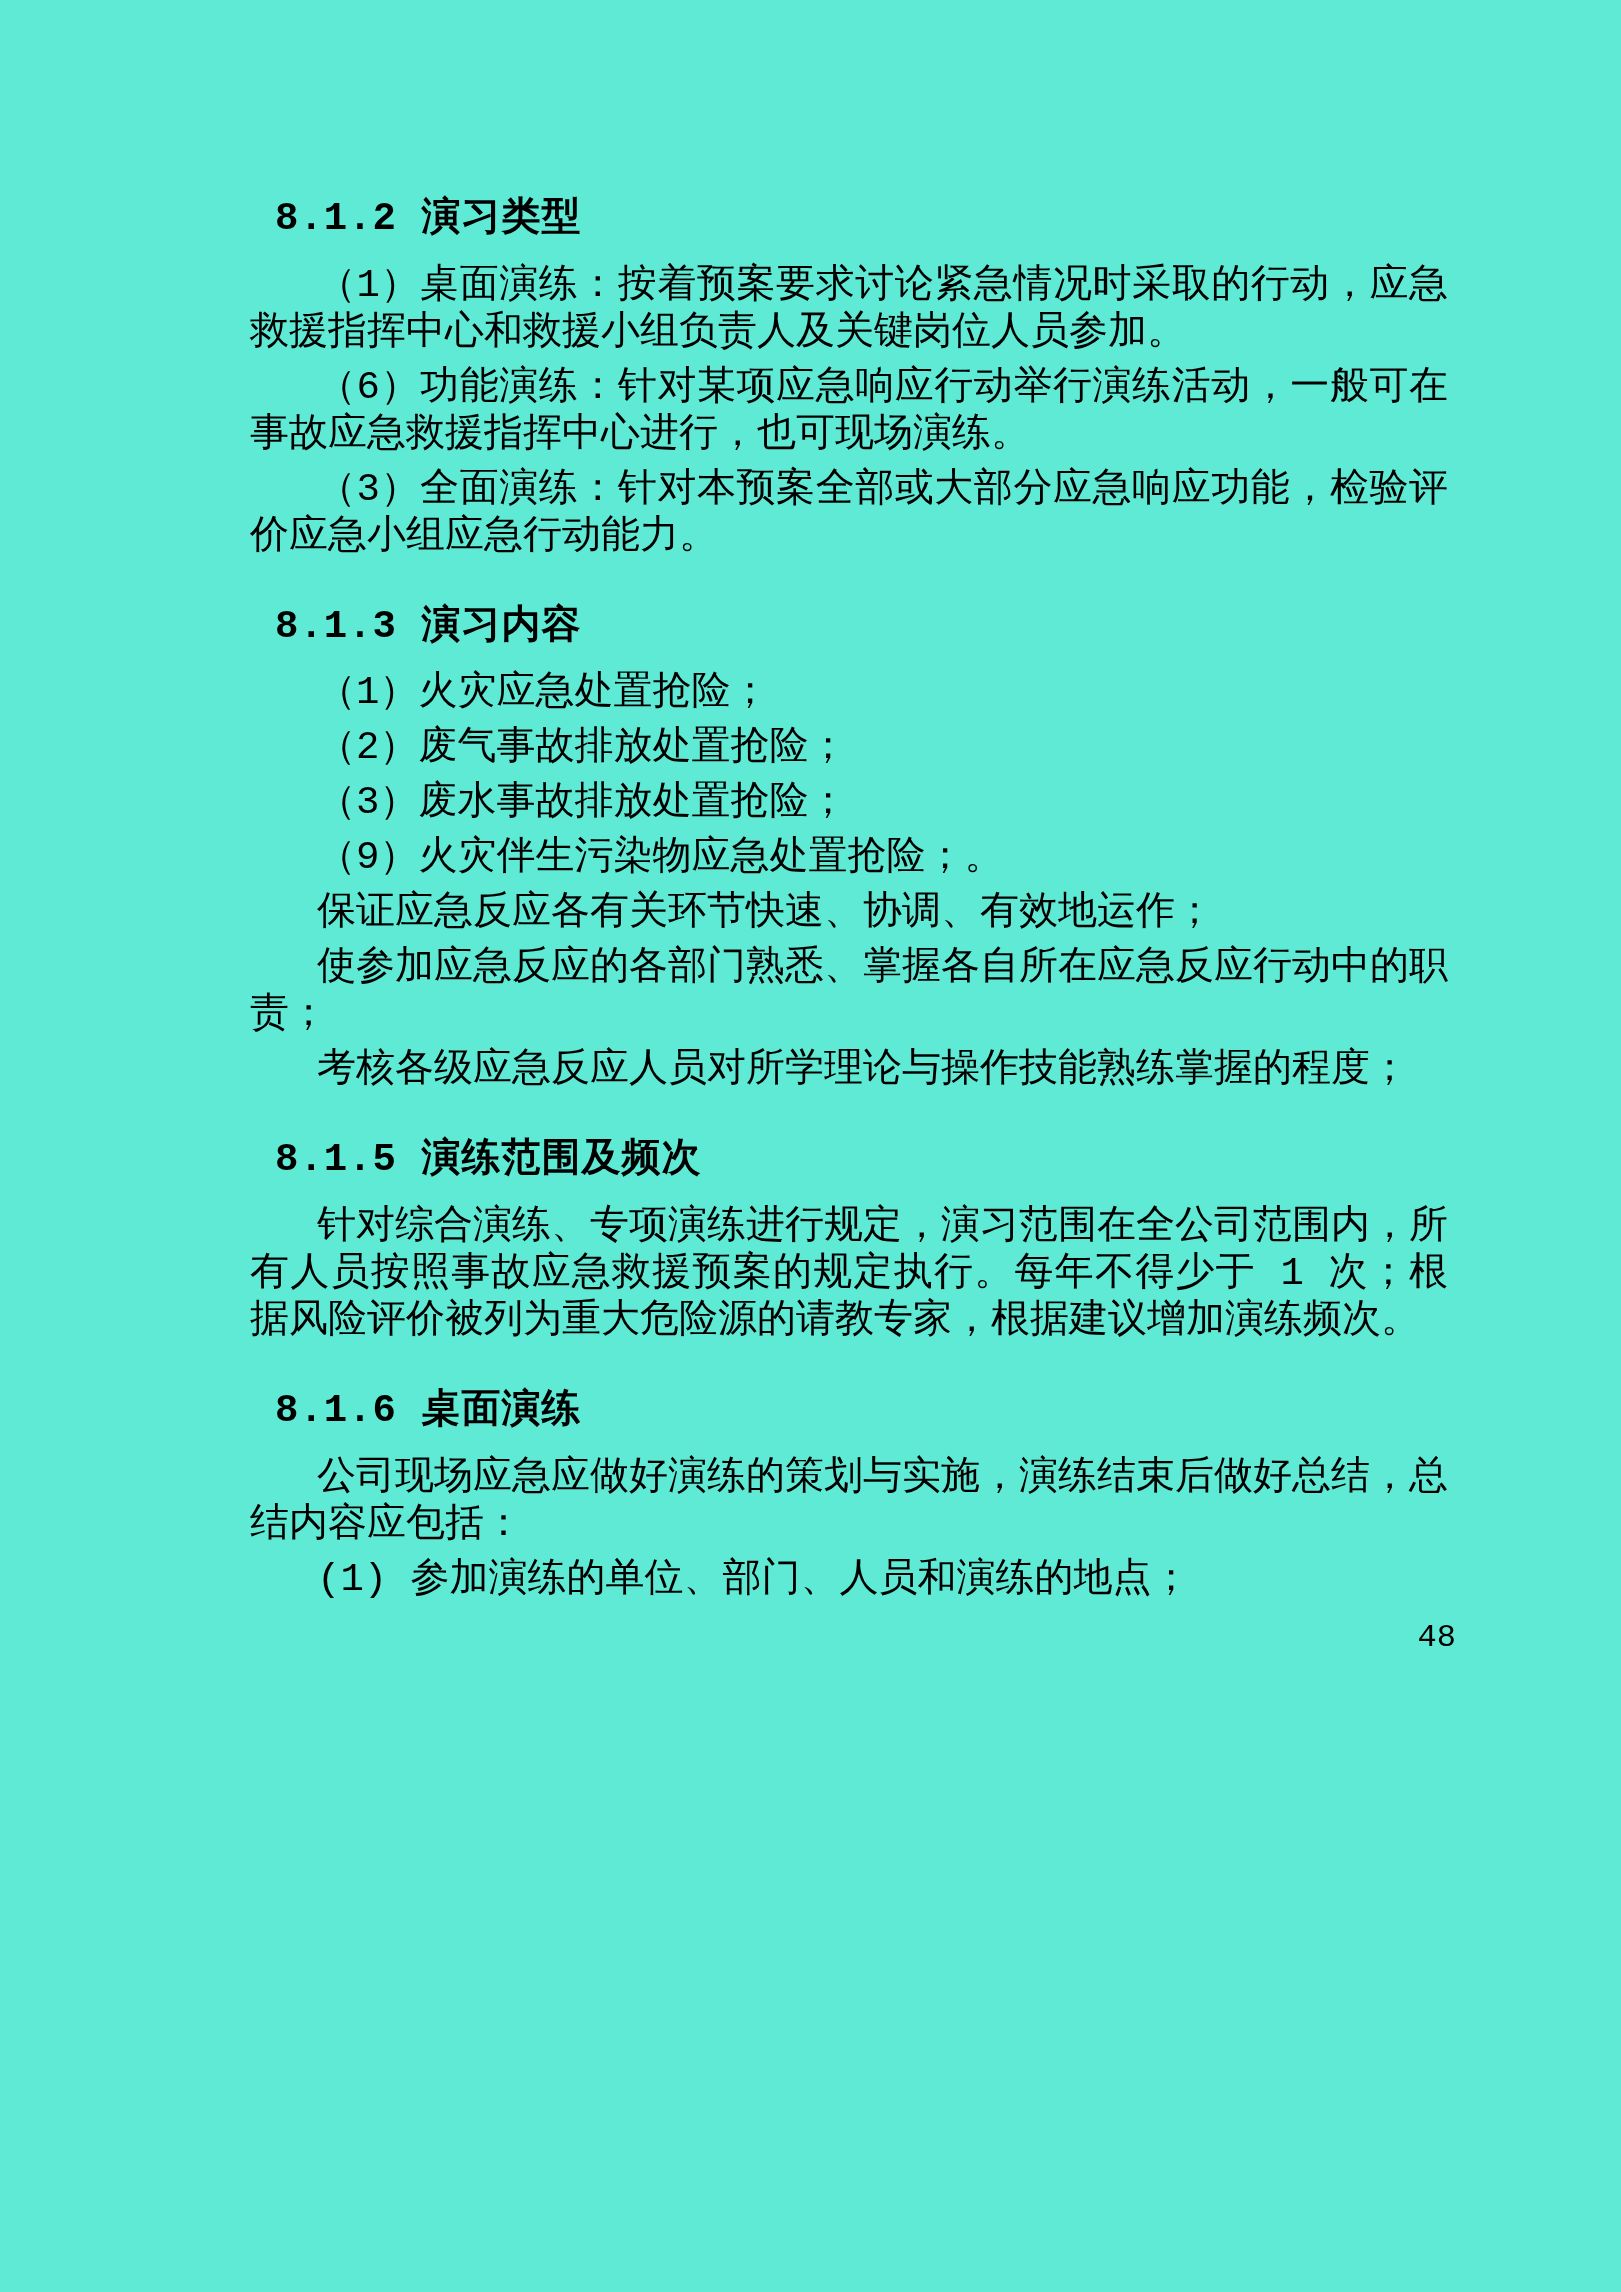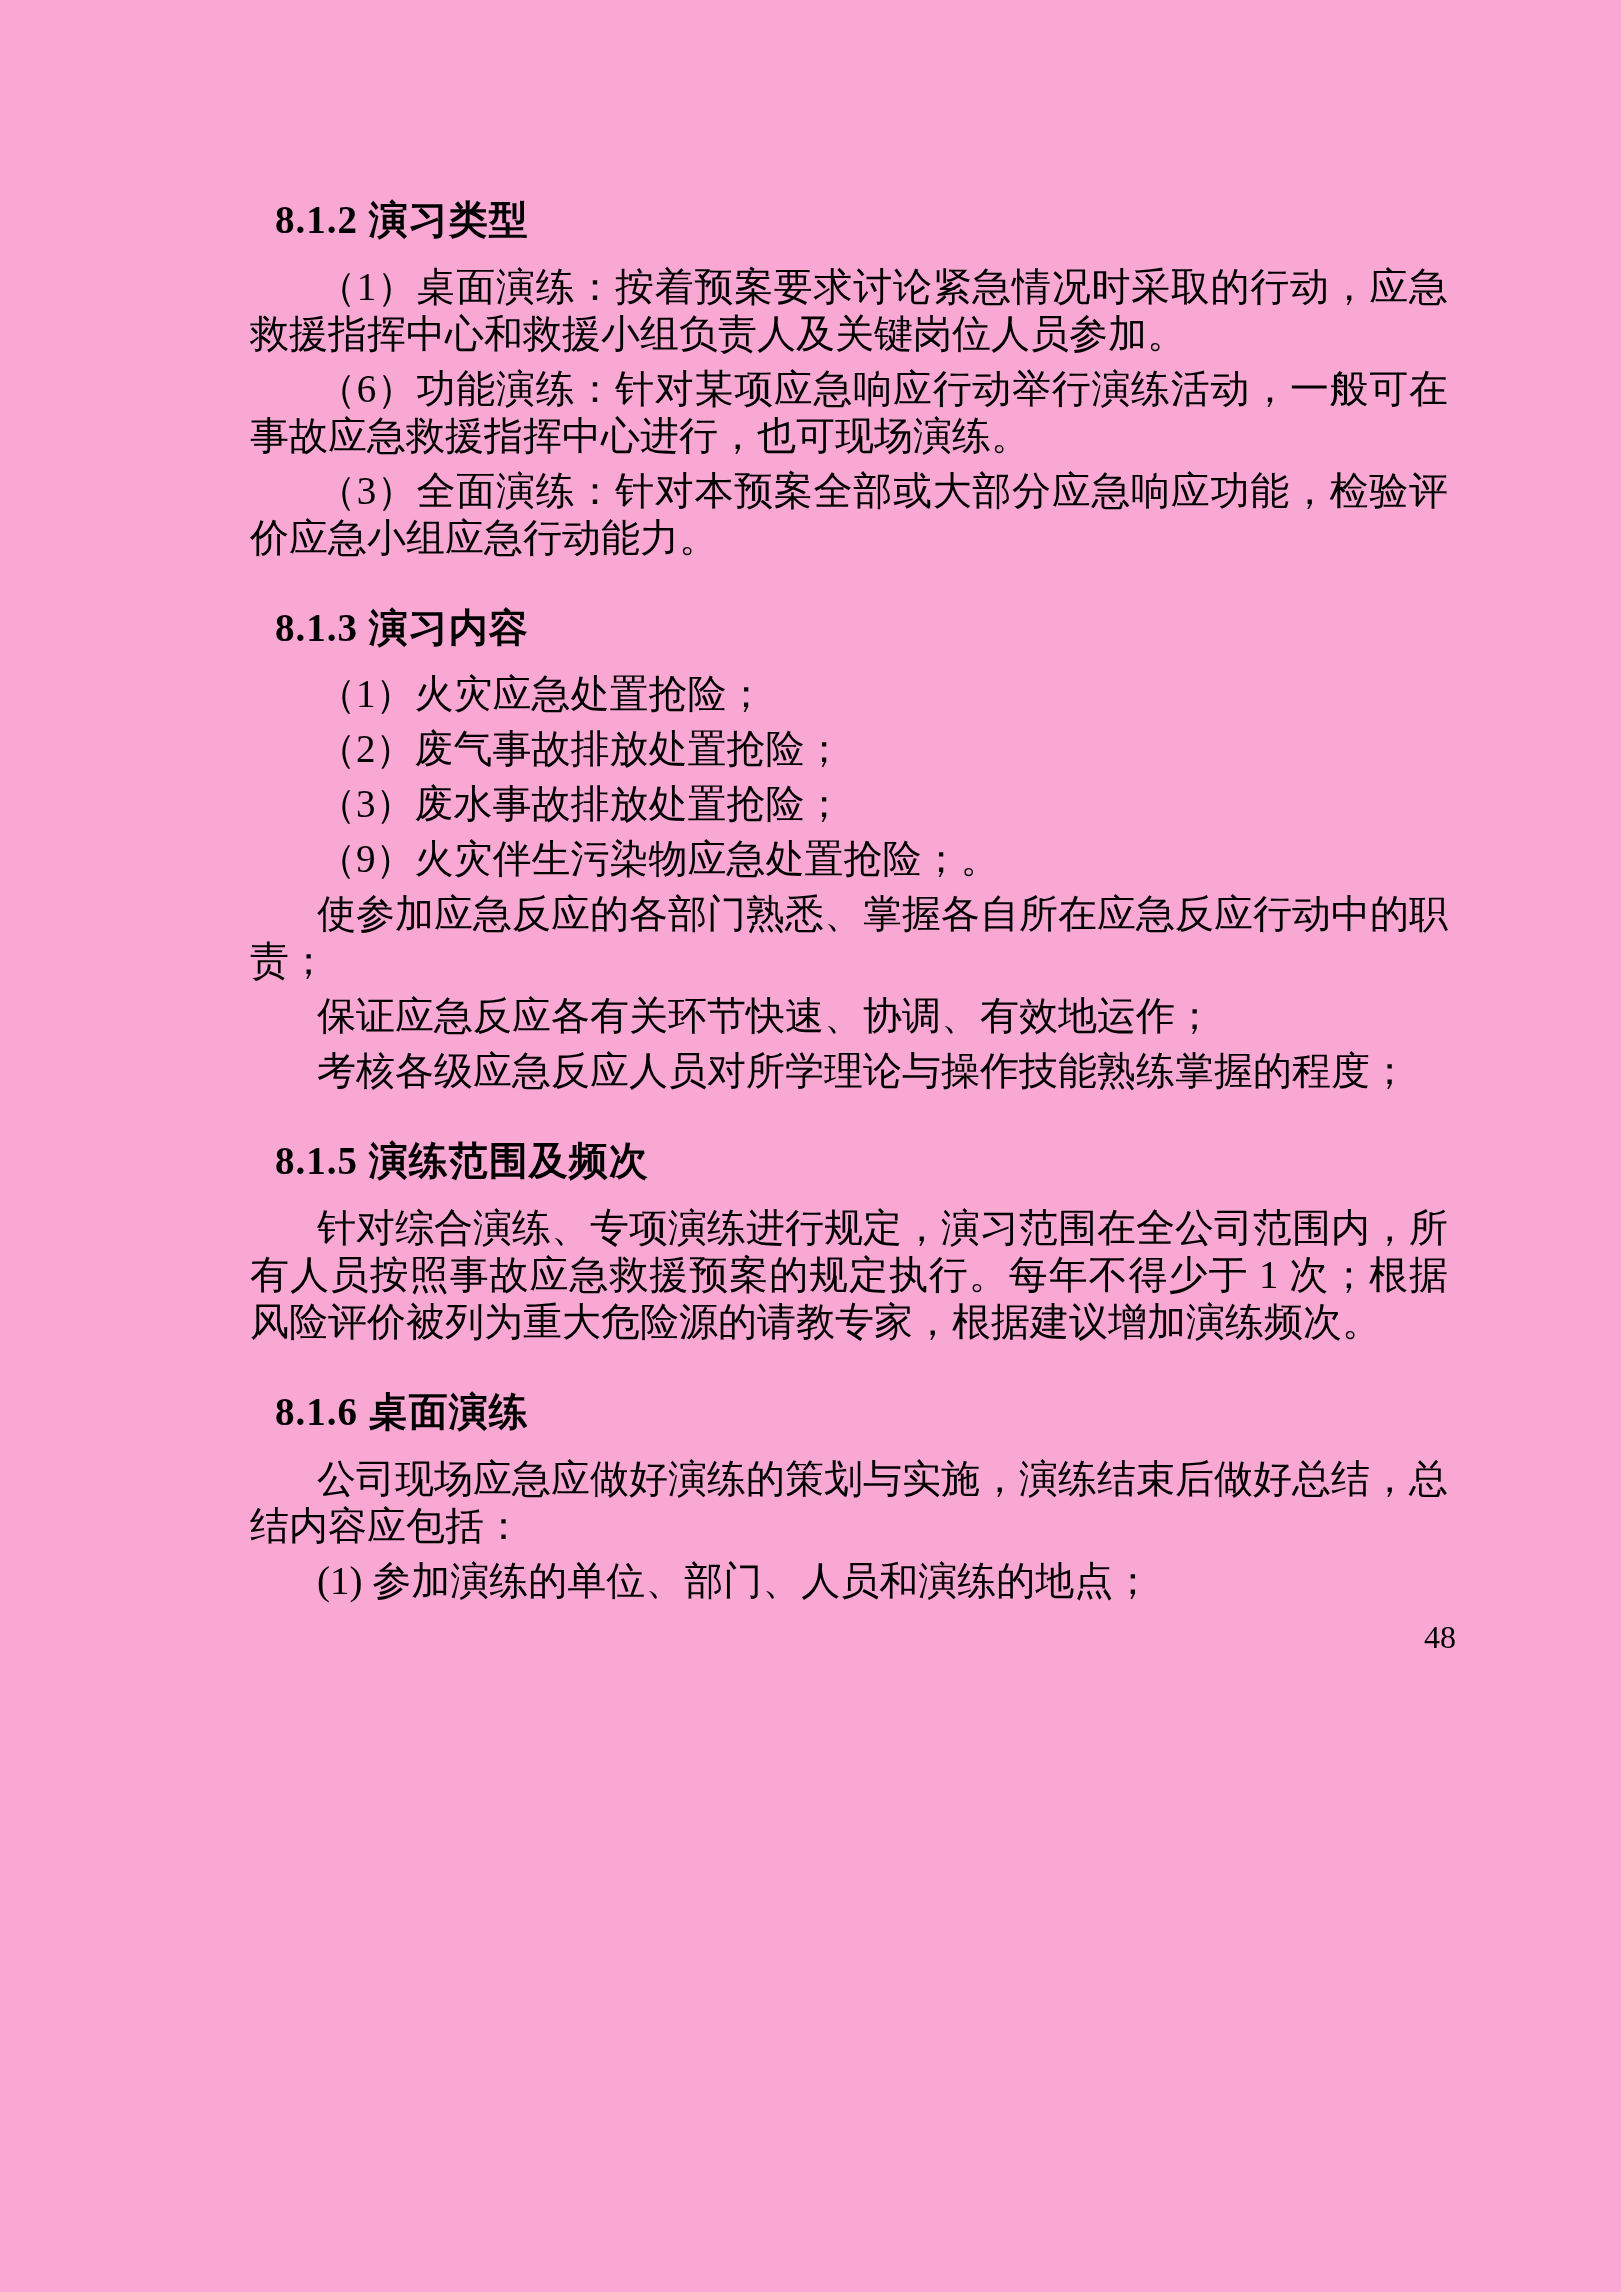--- a/index.html
+++ b/index.html
@@ -4,23 +4,23 @@
 <style>
   html, body {
     margin: 0;
     padding: 0;
     background: #ffffff;
   }
   .page {
     position: relative;
     width: 1621px;
     height: 2293px;
-    background: #f9a8d4;
+    background: #5eead4;
     overflow: hidden;
-    font-family: Liberation Serif, serif;
+    font-family: Liberation Mono, monospace;
     color: #000000;
   }
   .content {
     padding-top: 192px;
     margin-left: 242px;
     margin-right: 165px; 
   }
   .section-heading {
     font-size: 39px;
     font-weight: bold;
@@ -57,22 +57,22 @@
     <p class="body-paragraph">（1）桌面演练：按着预案要求讨论紧急情况时采取的行动，应急救援指挥中心和救援小组负责人及关键岗位人员参加。</p>
     <p class="body-paragraph">（6）功能演练：针对某项应急响应行动举行演练活动，一般可在事故应急救援指挥中心进行，也可现场演练。</p>
     <p class="body-paragraph">（3）全面演练：针对本预案全部或大部分应急响应功能，检验评价应急小组应急行动能力。</p>
 
     <h2 class="section-heading">8.1.3 演习内容</h2>
     <p class="body-paragraph">（1）火灾应急处置抢险；</p>
     <p class="body-paragraph">（2）废气事故排放处置抢险；</p>
     <p class="body-paragraph">（3）废水事故排放处置抢险；</p>
     <p class="body-paragraph">（9）火灾伴生污染物应急处置抢险；。</p>
 
+    <p class="body-paragraph">保证应急反应各有关环节快速、协调、有效地运作；</p>
     <p class="body-paragraph">使参加应急反应的各部门熟悉、掌握各自所在应急反应行动中的职责；</p>
-    <p class="body-paragraph">保证应急反应各有关环节快速、协调、有效地运作；</p>
     <p class="body-paragraph">考核各级应急反应人员对所学理论与操作技能熟练掌握的程度；</p>
 
     <h2 class="section-heading">8.1.5 演练范围及频次</h2>
     <p class="body-paragraph">针对综合演练、专项演练进行规定，演习范围在全公司范围内，所有人员按照事故应急救援预案的规定执行。每年不得少于 1 次；根据风险评价被列为重大危险源的请教专家，根据建议增加演练频次。</p>
 
     <h2 class="section-heading">8.1.6 桌面演练</h2>
     <p class="body-paragraph">公司现场应急应做好演练的策划与实施，演练结束后做好总结，总结内容应包括：</p>
     <p class="body-paragraph">(1) 参加演练的单位、部门、人员和演练的地点；</p>
 
     <div class="page-number">48</div>

